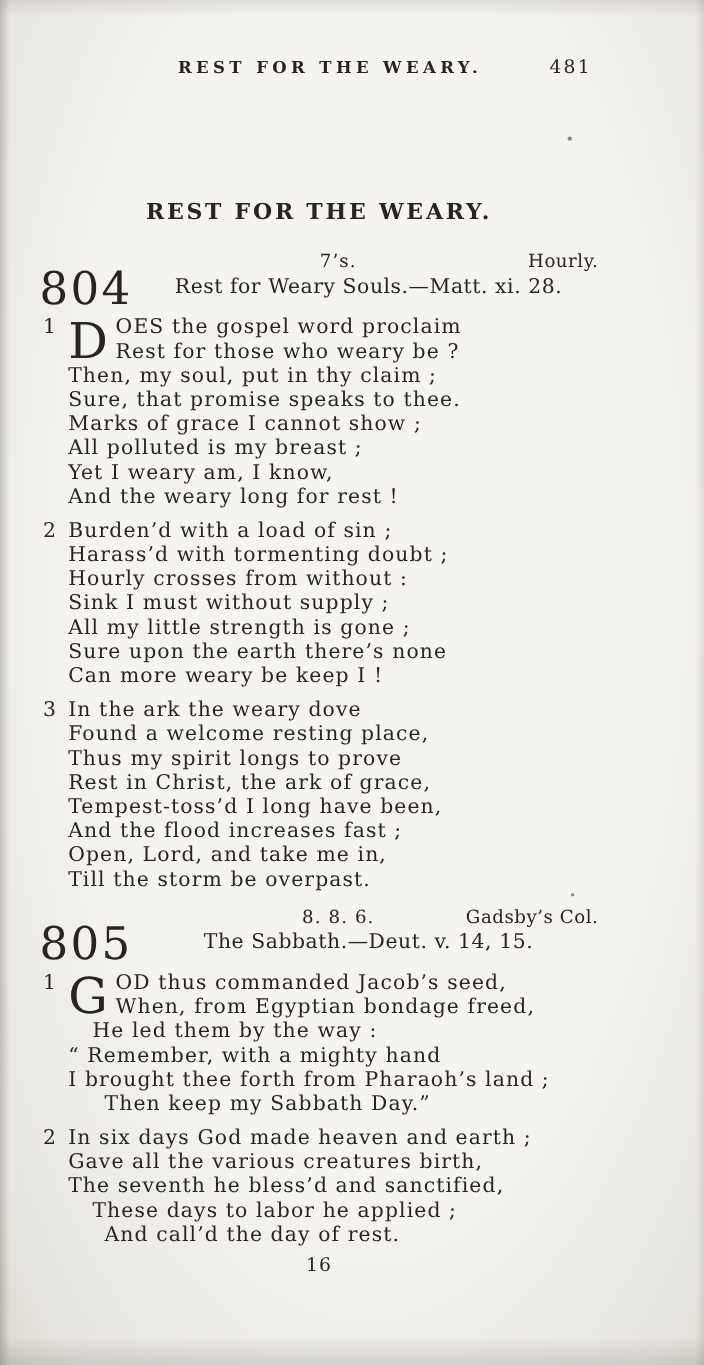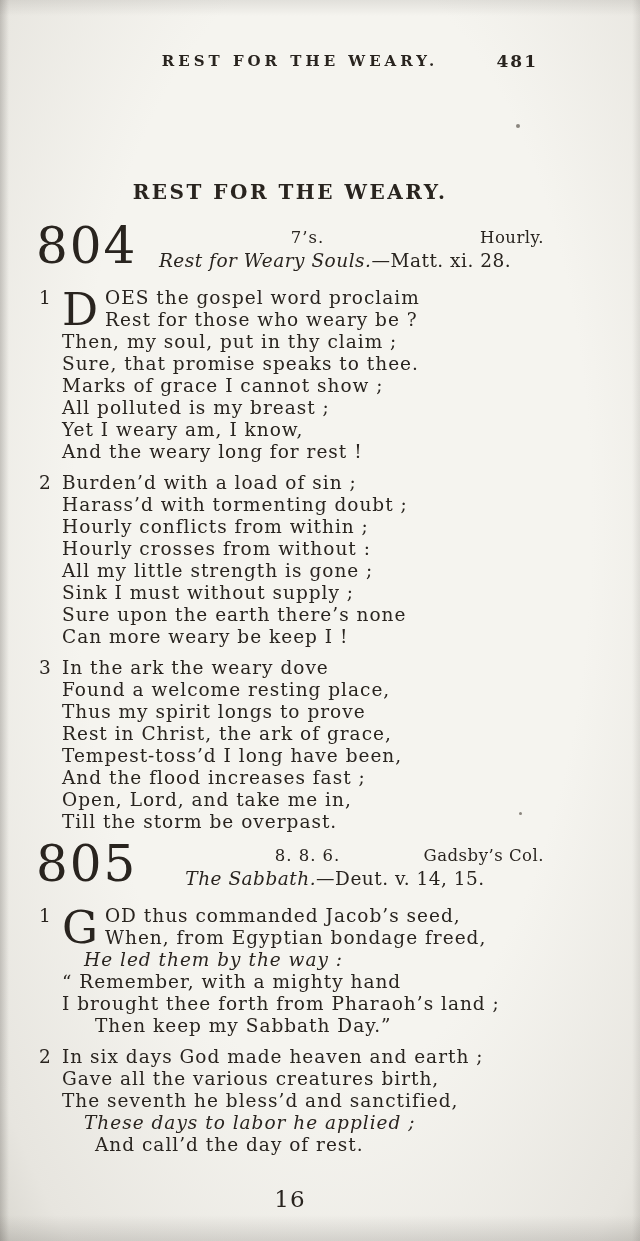--- a/index.html
+++ b/index.html
@@ -21,55 +21,55 @@
   }
   .content { position: absolute; left: 36px; top: 0; width: 508px; height: 100%; }
 
   .running-header {
     position: relative; margin-top: 52px;
     text-align: center; text-indent: 20px;
     font-size: 15px; font-weight: 700; letter-spacing: 4px;
   }
   .page-number {
     position: absolute; right: 6px; top: -1px;
-    font-size: 17px; font-weight: 700; letter-spacing: 2px; text-indent: 0;
+    font-size: 17px; font-weight: 400; letter-spacing: 2px; text-indent: 0;
   }
 
   .section-title {
     margin: 110px 0 0 0;
     text-align: center;
     font-size: 20px; font-weight: 700; letter-spacing: 2.5px;
   }
 
   .hymn { margin-top: 20px; }
   .hymn + .hymn { margin-top: 6px; }
 
   .hymn-head { position: relative; }
   .hymn-number {
-    position: absolute; left: 0; top: 0;
-    font-size: 50px; line-height: 44px; letter-spacing: 2px;
+    position: absolute; left: 0; top: 16px;
+    font-size: 41px; line-height: 44px; letter-spacing: 2px;
   }
   .head-lines { margin-left: 90px; padding-top: 3px; position: relative; }
   .meter-line { position: relative; text-align: center; text-indent: -55px; font-size: 16.5px; letter-spacing: 1px; line-height: 21px; }
   .attribution { position: absolute; right: 0; top: 0; text-indent: 0; letter-spacing: .5px; }
   .title-line { text-align: center; font-size: 18.5px; margin-top: 1px; letter-spacing: .5px; line-height: 24px; }
-  .hymn-title { font-style: italic; }
+  .hymn-title { }
 
   .verses { margin-top: 14px; }
   .verse { display: flex; margin-bottom: 9px; font-size: 18.5px; line-height: 22px; letter-spacing: 1px; }
   .vnum { flex: none; width: 26px; padding-left: 3px; }
   .vbody { flex: 1; min-width: 0; }
   .line { white-space: nowrap; }
-  .in1 { margin-left: 22px; font-style: italic; }
+  .in1 { margin-left: 22px; }
   .in2 { margin-left: 33px; }
   .dropcap { float: left; font-size: 45px; line-height: 41px; margin: 2px 7px 0 0; letter-spacing: 0; }
 
   .signature {
-    position: absolute; top: 1186px; left: 0; width: 100%;
-    text-align: center; font-size: 23px; letter-spacing: 1px;
+    position: absolute; top: 1140px; left: 0; width: 100%;
+    text-align: center; font-size: 17px; letter-spacing: 1px;
   }
   .speck { position: absolute; border-radius: 50%; background: #6f6961; opacity: .8; }
 </style>
 </head>
 <body>
 
 <div class="edge-shade"></div>
 
 <div class="content">
 
@@ -102,24 +102,23 @@
               <div class="line in0">All polluted is my breast ;</div>
               <div class="line in0">Yet I weary am, I know,</div>
               <div class="line in0">And the weary long for rest !</div>
             </div>
           </div>
           <div class="verse">
             <div class="vnum">2</div>
             <div class="vbody">
               <div class="line in0">Burden’d with a load of sin ;</div>
               <div class="line in0">Harass’d with tormenting doubt ;</div>
-              <div class="line in0">Hourly conflicts from within ;</div>
               <div class="line in0">Hourly crosses from without :</div>
+              <div class="line in0">Sink I must without supply ;</div>
               <div class="line in0">All my little strength is gone ;</div>
-              <div class="line in0">Sink I must without supply ;</div>
               <div class="line in0">Sure upon the earth there’s none</div>
               <div class="line in0">Can more weary be keep I !</div>
             </div>
           </div>
           <div class="verse">
             <div class="vnum">3</div>
             <div class="vbody">
               <div class="line in0">In the ark the weary dove</div>
               <div class="line in0">Found a welcome resting place,</div>
               <div class="line in0">Thus my spirit longs to prove</div>

